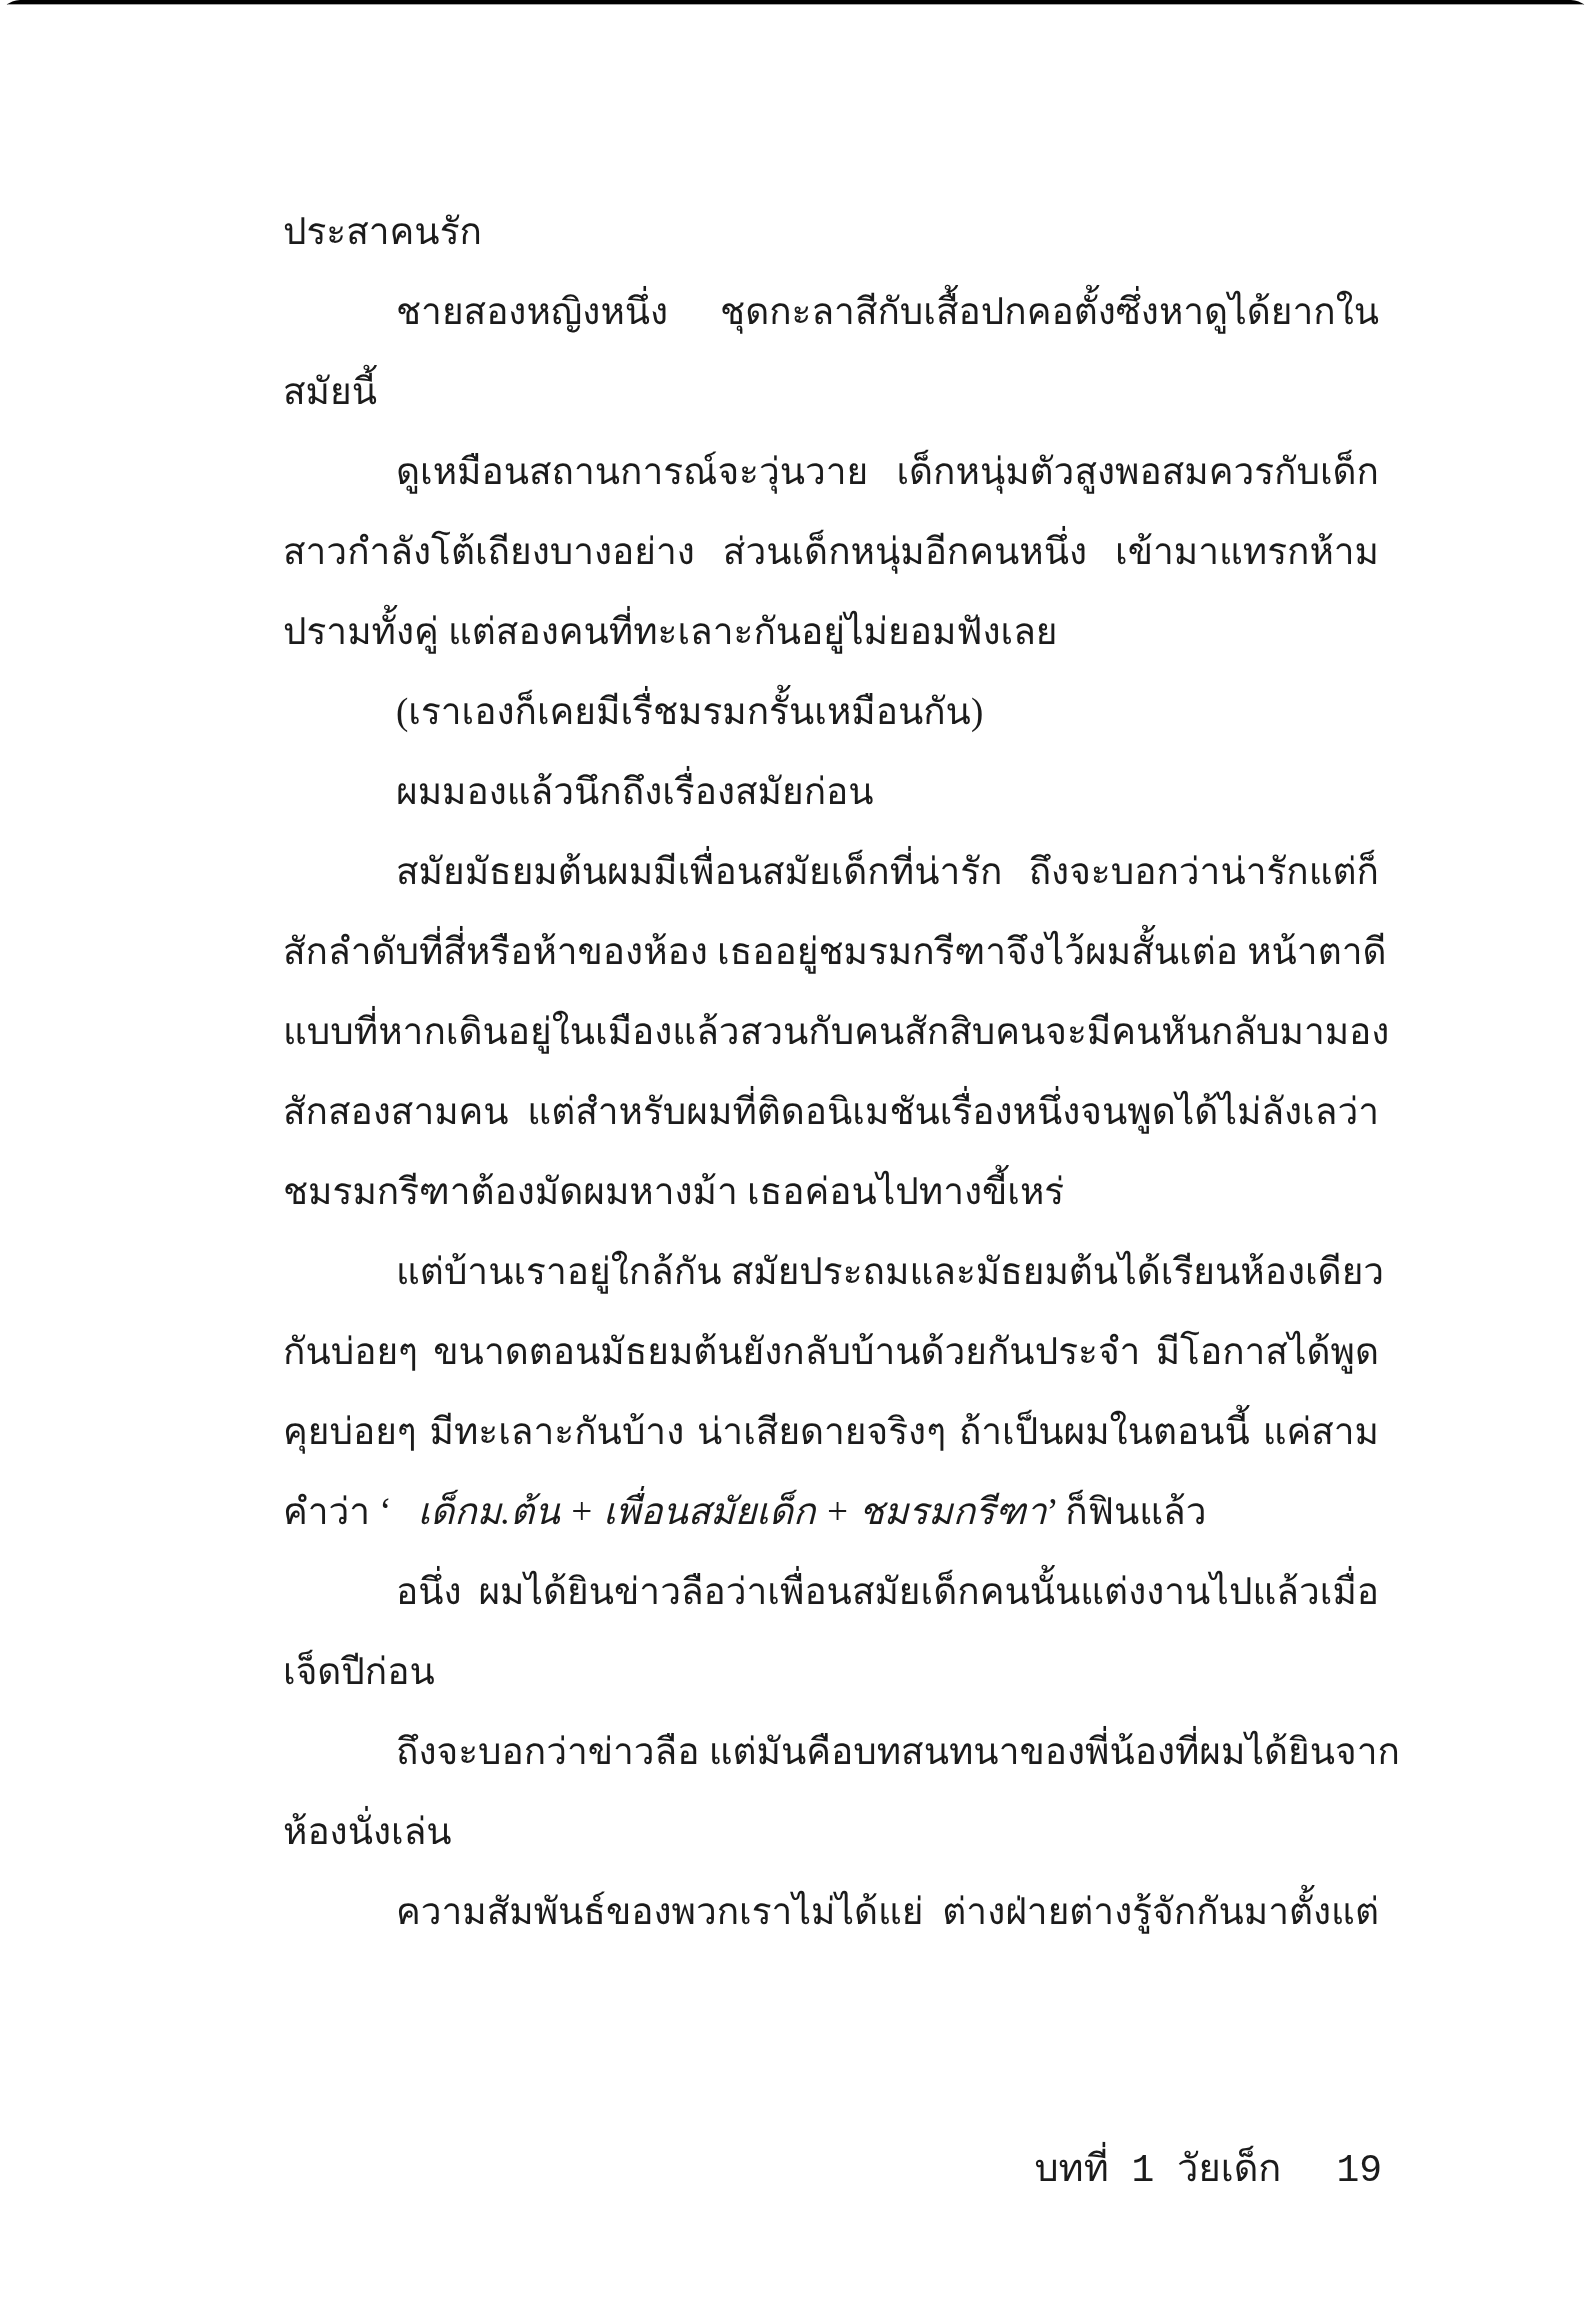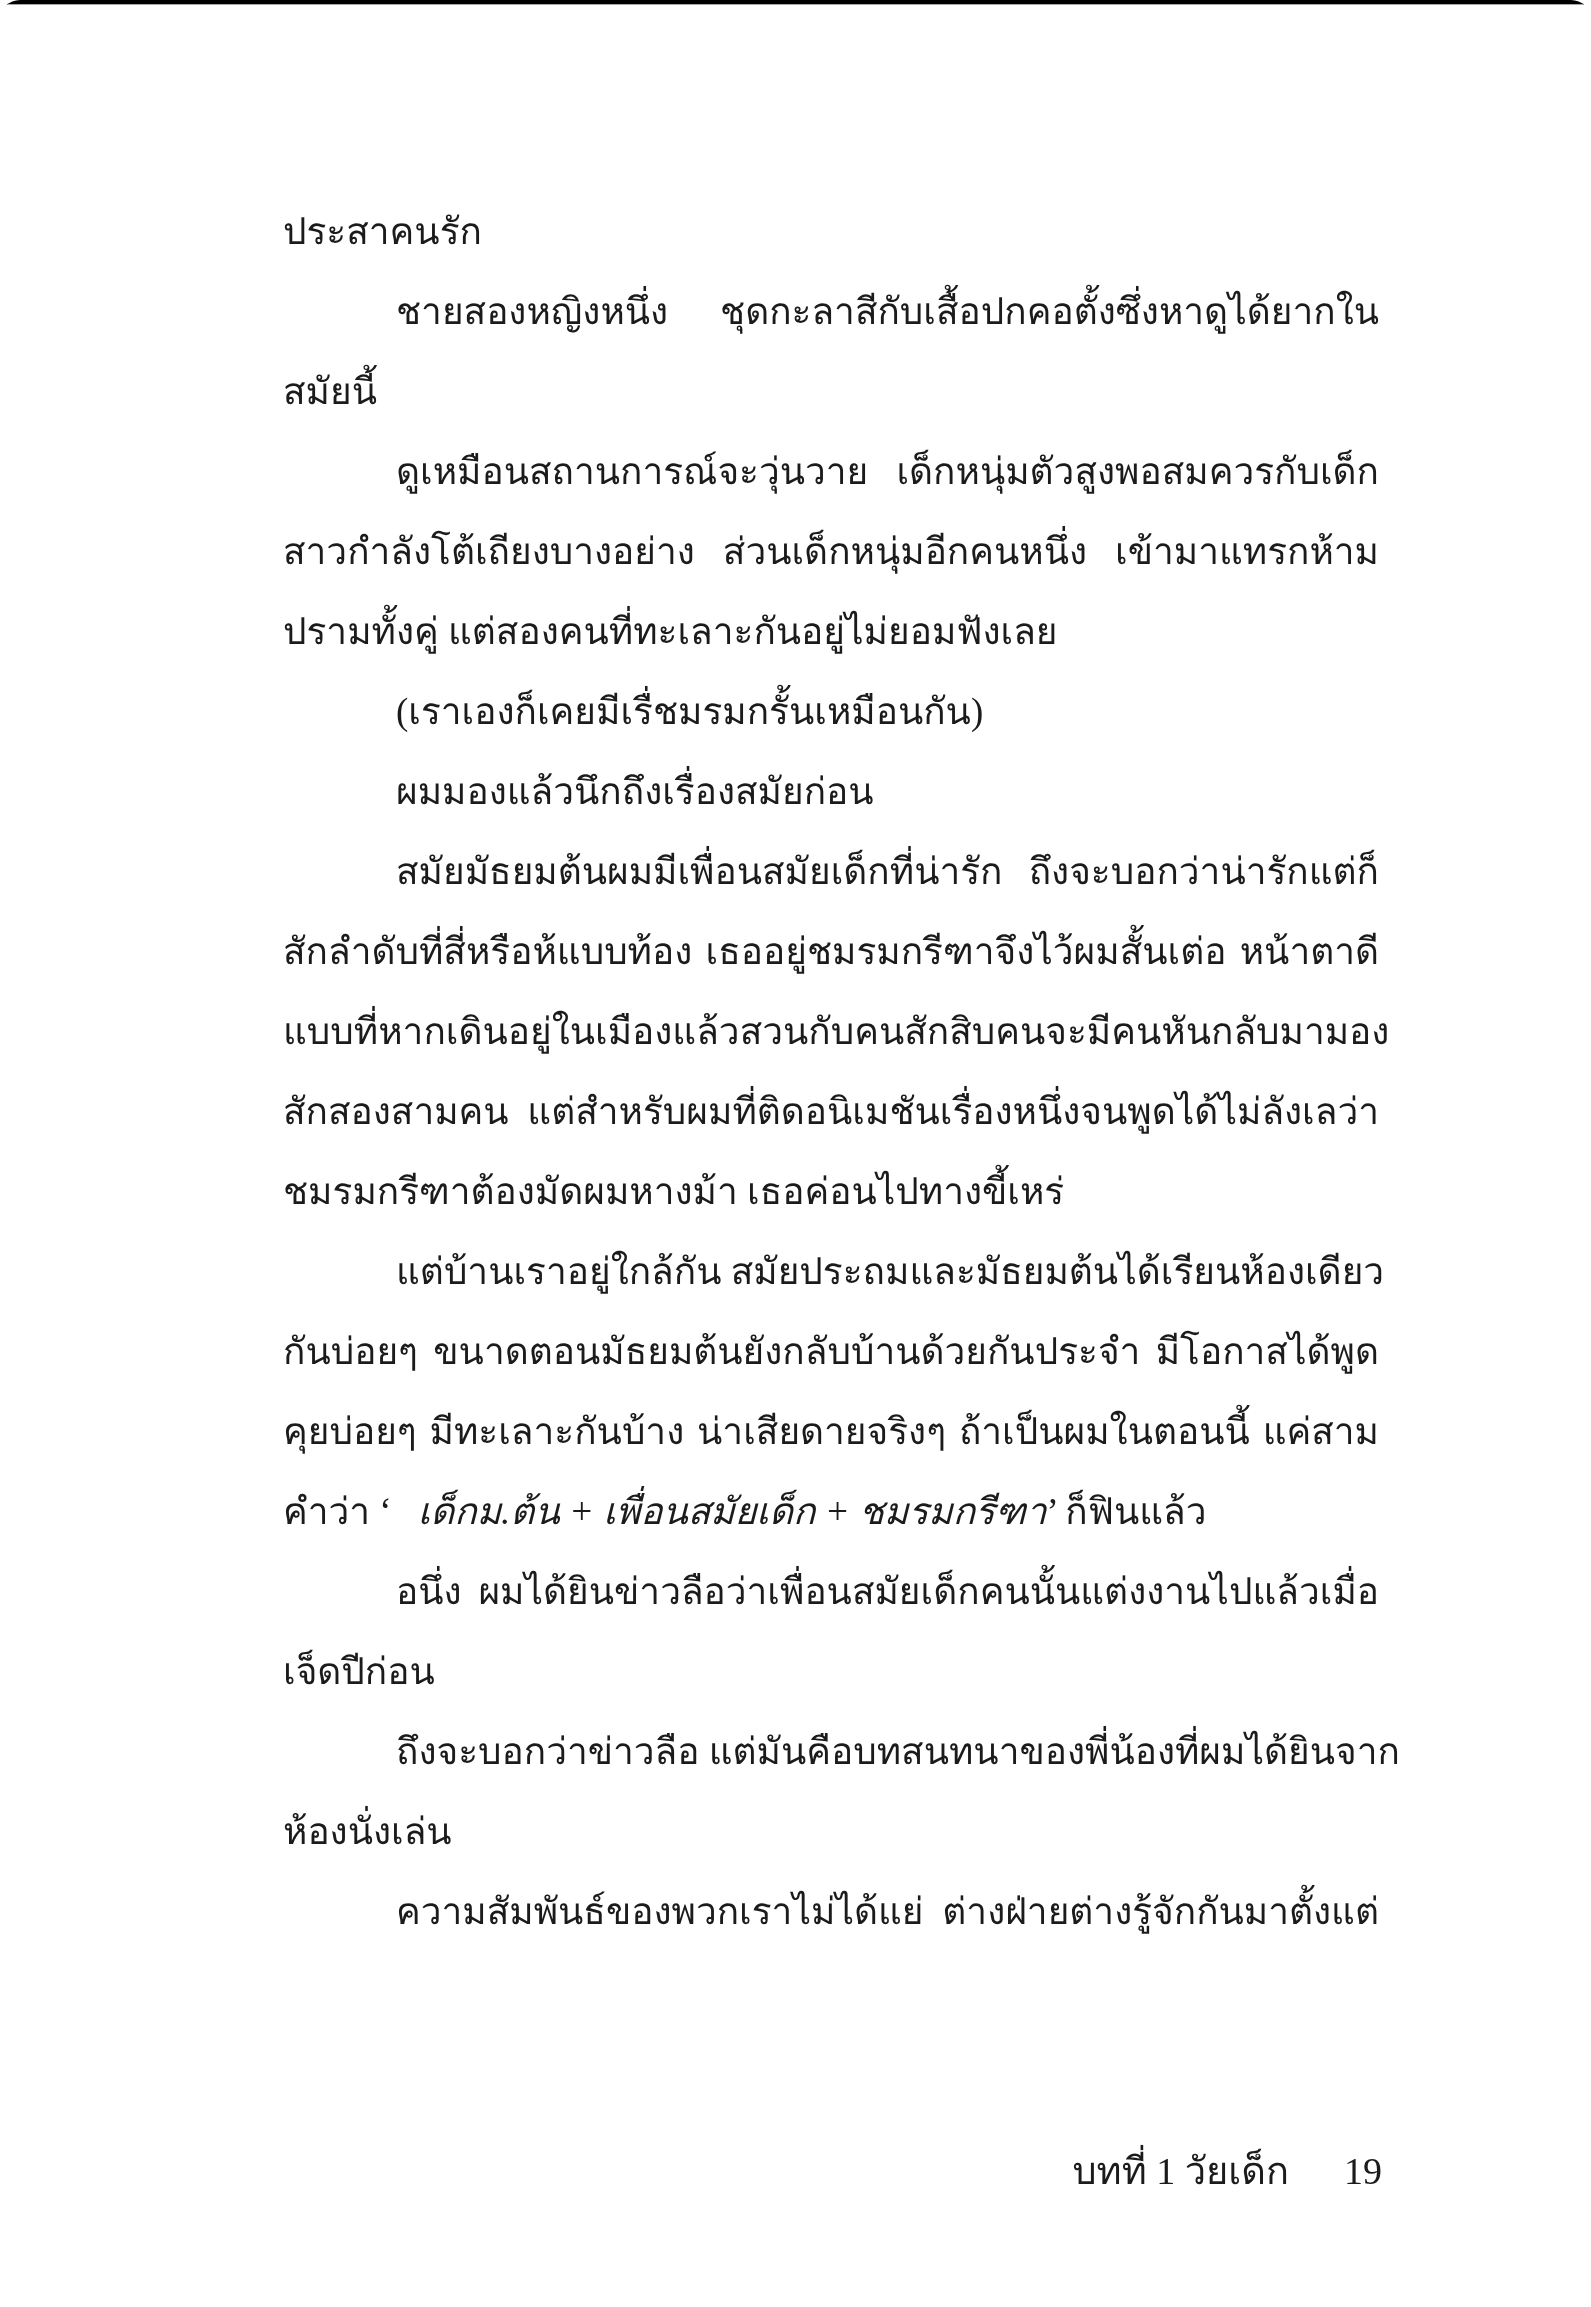--- a/index.html
+++ b/index.html
@@ -55,39 +55,40 @@
   }
   .footer {
     position: absolute;
     top: 2150px;
     right: 209px;
     font-size: 38px;
     line-height: 42px;
     display: flex;
     gap: 55px;
     align-items: baseline;
+    font-family: Liberation Mono, monospace;
   }
 </style>
 </head>
 <body>
 
 <div class="page">
   <div class="top-bar"></div>
 
   <div class="text-block">
       <div class="line"><span>ประสาคนรัก</span></div>
       <div class="line indent fill"><span>ชายสองหญิงหนึ่ง ชุดกะลาสีกับเสื้อปกคอตั้งซึ่งหาดูได้ยากใน</span></div>
       <div class="line"><span>สมัยนี้</span></div>
       <div class="line indent fill"><span>ดูเหมือนสถานการณ์จะวุ่นวาย เด็กหนุ่มตัวสูงพอสมควรกับเด็ก</span></div>
       <div class="line fill"><span>สาวกำลังโต้เถียงบางอย่าง ส่วนเด็กหนุ่มอีกคนหนึ่ง เข้ามาแทรกห้าม</span></div>
       <div class="line"><span>ปรามทั้งคู่ แต่สองคนที่ทะเลาะกันอยู่ไม่ยอมฟังเลย</span></div>
       <div class="line indent"><span>(เราเองก็เคยมีเรื่ชมรมกรั้นเหมือนกัน)</span></div>
       <div class="line indent"><span>ผมมองแล้วนึกถึงเรื่องสมัยก่อน</span></div>
       <div class="line indent fill"><span>สมัยมัธยมต้นผมมีเพื่อนสมัยเด็กที่น่ารัก ถึงจะบอกว่าน่ารักแต่ก็</span></div>
-      <div class="line fill"><span>สักลำดับที่สี่หรือห้แบบท้อง เธออยู่ชมรมกรีฑาจึงไว้ผมสั้นเต่อ หน้าตาดี</span></div>
+      <div class="line fill"><span>สักลำดับที่สี่หรือห้าของห้อง เธออยู่ชมรมกรีฑาจึงไว้ผมสั้นเต่อ หน้าตาดี</span></div>
       <div class="line fill"><span>แบบที่หากเดินอยู่ในเมืองแล้วสวนกับคนสักสิบคนจะมีคนหันกลับมามอง</span></div>
       <div class="line fill"><span>สักสองสามคน แต่สำหรับผมที่ติดอนิเมชันเรื่องหนึ่งจนพูดได้ไม่ลังเลว่า</span></div>
       <div class="line"><span>ชมรมกรีฑาต้องมัดผมหางม้า เธอค่อนไปทางขี้เหร่</span></div>
       <div class="line indent fill"><span>แต่บ้านเราอยู่ใกล้กัน สมัยประถมและมัธยมต้นได้เรียนห้องเดียว</span></div>
       <div class="line fill"><span>กันบ่อยๆ ขนาดตอนมัธยมต้นยังกลับบ้านด้วยกันประจำ มีโอกาสได้พูด</span></div>
       <div class="line fill"><span>คุยบ่อยๆ มีทะเลาะกันบ้าง น่าเสียดายจริงๆ ถ้าเป็นผมในตอนนี้ แค่สาม</span></div>
       <div class="line"><span>คำว่า ‘</span><span class="italic">เด็กม.ต้น + เพื่อนสมัยเด็ก + ชมรมกรีฑา</span><span>’ ก็ฟินแล้ว</span></div>
       <div class="line indent fill"><span>อนึ่ง ผมได้ยินข่าวลือว่าเพื่อนสมัยเด็กคนนั้นแต่งงานไปแล้วเมื่อ</span></div>
       <div class="line"><span>เจ็ดปีก่อน</span></div>
       <div class="line indent fill"><span>ถึงจะบอกว่าข่าวลือ แต่มันคือบทสนทนาของพี่น้องที่ผมได้ยินจาก</span></div>

